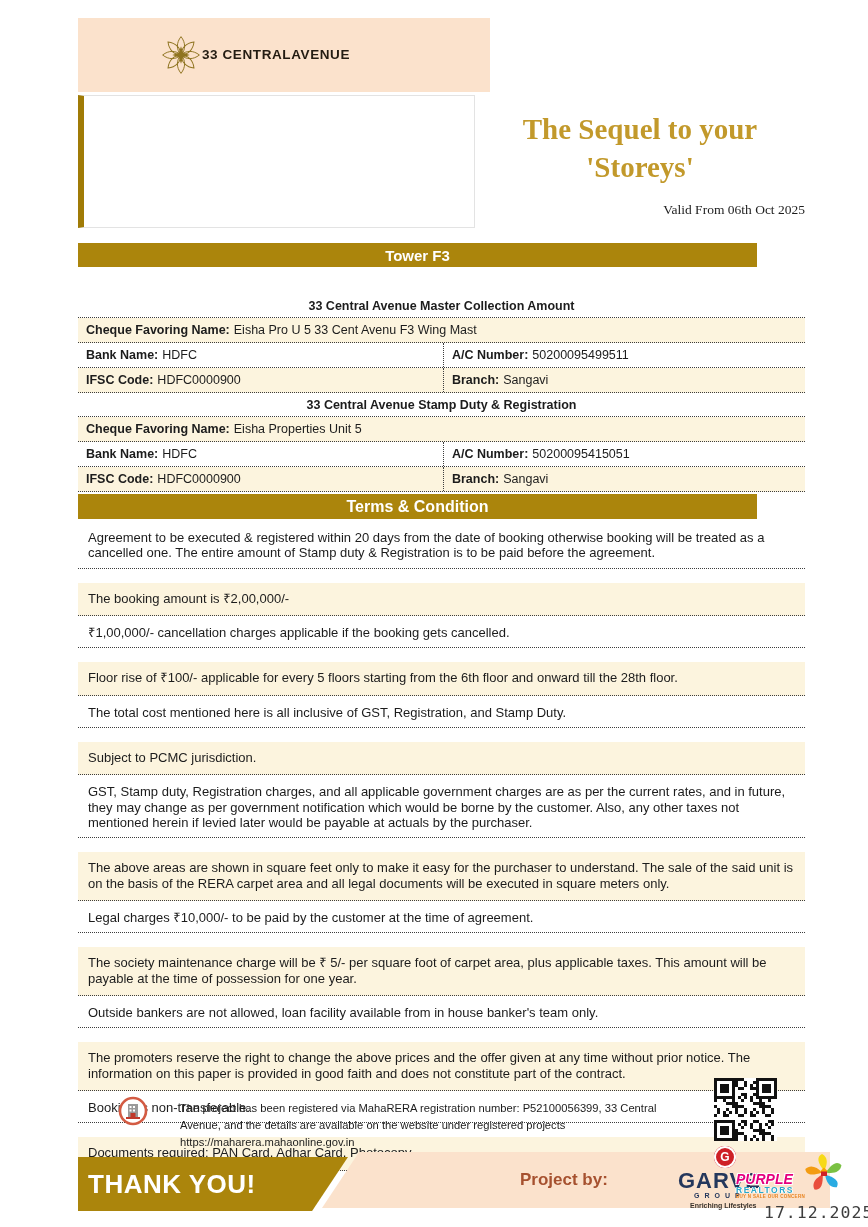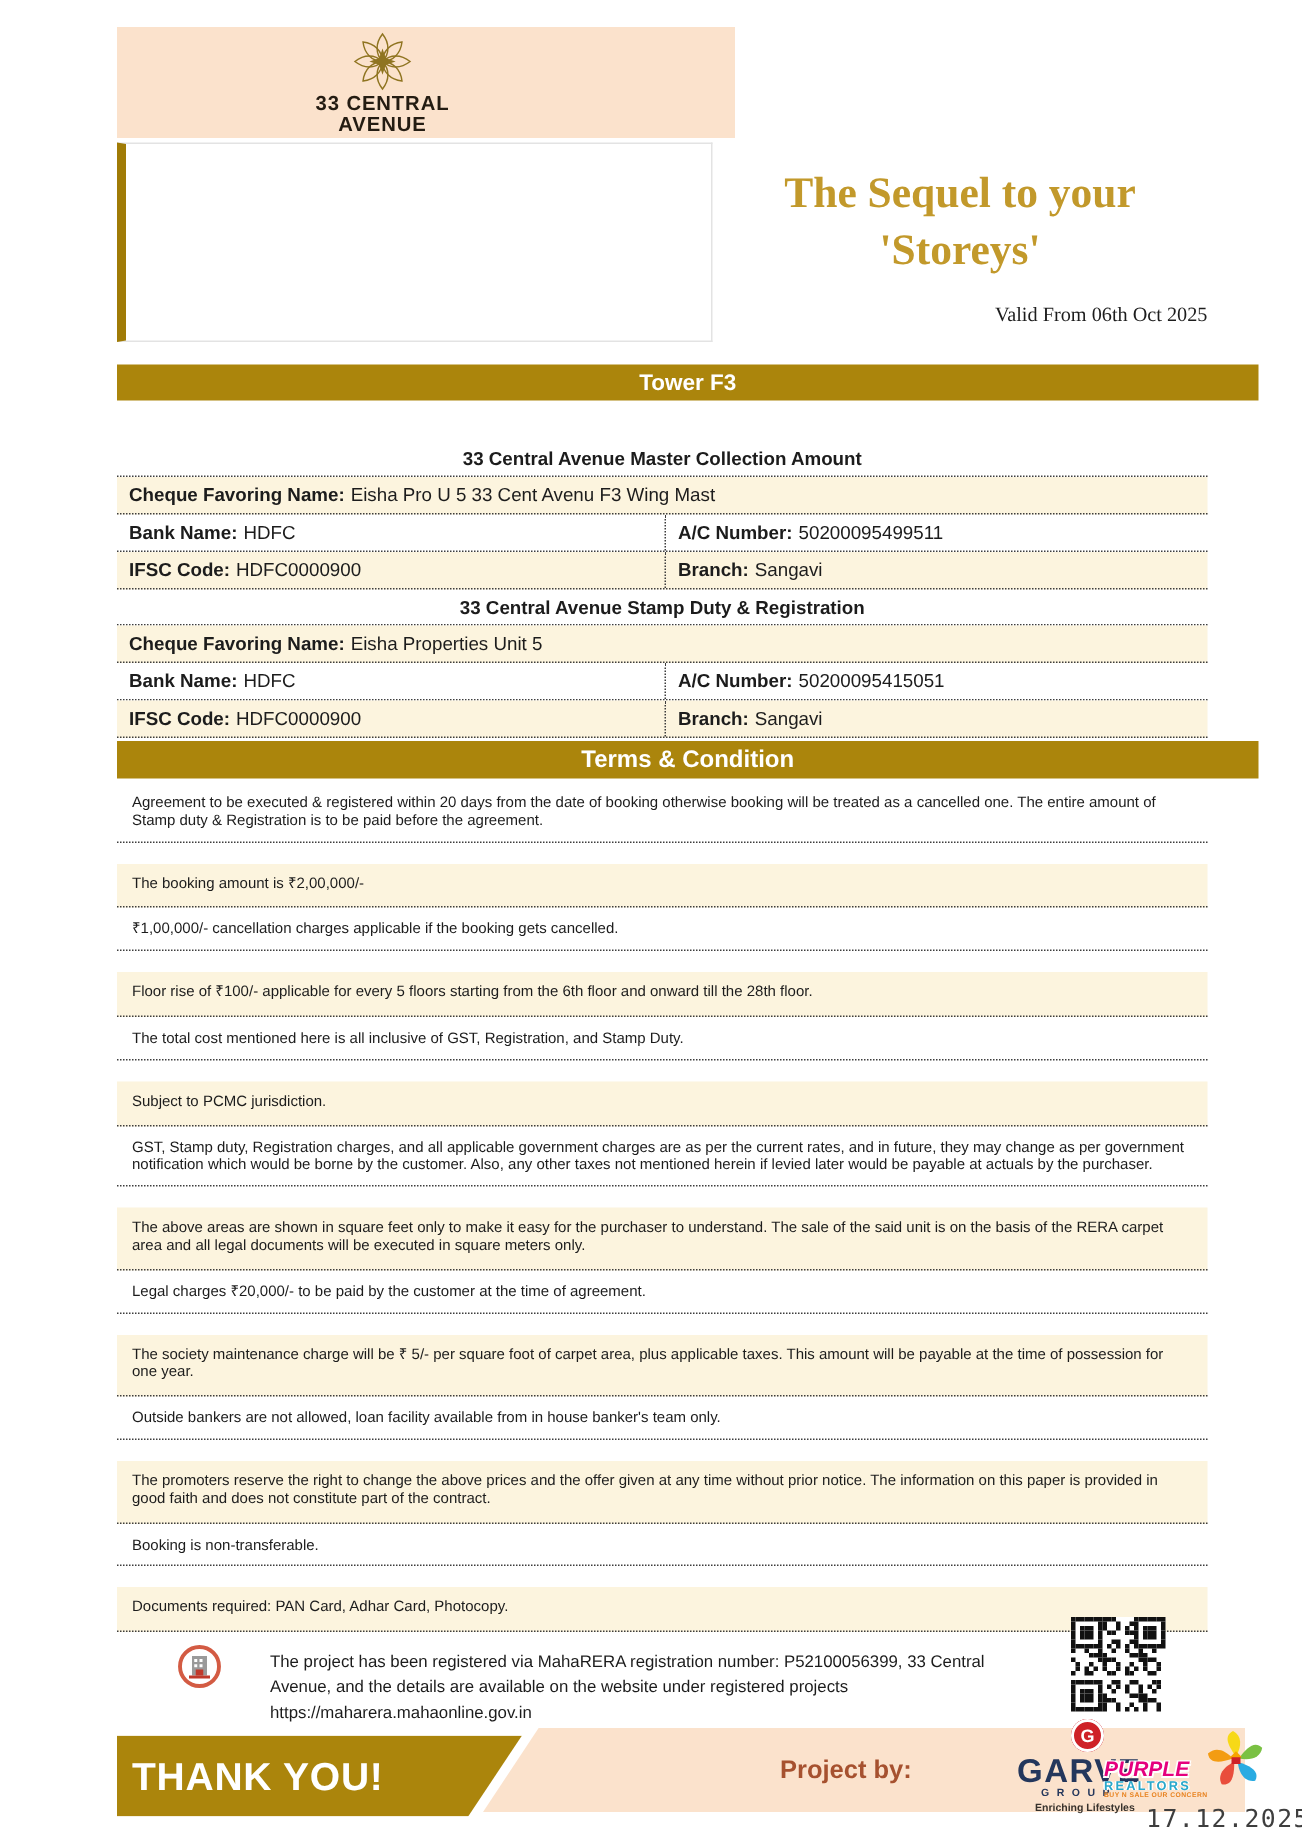--- a/index.html
+++ b/index.html
@@ -2,53 +2,53 @@
 <html><head>
 <meta charset="utf-8">
 <style>
   html,body{margin:0;padding:0;background:#fff;}
   body{font-family:"Liberation Sans",sans-serif;color:#1c1c1c;}
   .page{position:relative;width:868px;height:1227px;background:#fff;overflow:hidden;margin:0 auto;}
 
   
   .header-peach{position:absolute;left:78px;top:18px;width:412px;height:74px;background:#FBE2CC;
     display:flex;align-items:center;justify-content:center;}
-  .brand{display:flex;flex-direction:column;align-items:center;transform:translateX(-29px);}
+  .brand{display:flex;flex-direction:row;align-items:center;transform:translateX(-29px);}
   .brand-title{font-size:13.5px;font-weight:700;color:#241c12;letter-spacing:.6px;line-height:1.05;text-align:center;}
   .cost-banner{position:absolute;left:430px;top:22px;width:375px;height:70px;background:#AB850C;
     clip-path:polygon(0 0,100% 0,100% 100%,11.5% 100%);
     display:flex;align-items:center;justify-content:center;}
   .cost-banner span{color:#fff;font-size:28px;font-weight:800;letter-spacing:.5px;}
   .photo-box{position:absolute;left:78px;top:95px;width:397px;height:133px;background:#fff;
     border:1px solid #e3e3e3;border-left:6px solid #A07B06;box-sizing:border-box;}
   .sequel{position:absolute;left:475px;top:110px;width:330px;text-align:center;
     font-family:"Liberation Serif",serif;font-weight:700;font-size:29px;line-height:1.32;color:#C2992B;}
   .valid-from{position:absolute;left:475px;top:202px;width:330px;text-align:right;
     font-family:"Liberation Serif",serif;font-size:13.5px;color:#1d1d1d;}
 
   
-  .bar{position:absolute;left:78px;width:761px;background:#AB850C;color:#fff;
+  .bar{position:absolute;left:78px;width:679px;background:#AB850C;color:#fff;
     display:flex;align-items:center;justify-content:center;font-weight:700;}
   .bar-tower{top:243px;height:24px;font-size:15px;}
   .bar-bank{top:270px;height:24px;font-size:17px;}
   .bar-terms{top:494px;height:25px;font-size:16px;}
 
   
   .bank-table{position:absolute;left:78px;top:296px;width:727px;font-size:12.5px;}
   .bt-heading{font-weight:700;text-align:center;padding:3px 4px 4px;border-bottom:1.5px dotted #3d3d3d;}
   .brow{border-bottom:1.5px dotted #3d3d3d;line-height:1.2;}
   .brow .cell{padding:5px 8px 4px;box-sizing:border-box;}
   .brow.two{display:flex;}
   .brow.two .cell:first-child{width:50.2%;}
   .brow.two .cell:last-child{flex:1;border-left:1.5px dotted #3d3d3d;}
   .cream{background:#FCF4DE;}
   .lbl{font-weight:700;margin-right:4px;}
 
   
-  .terms{position:absolute;left:78px;top:521px;width:727px;font-size:10px;line-height:1.18;}
+  .terms{position:absolute;left:78px;top:521px;width:727px;font-size:13px;line-height:1.18;}
   .term{border-bottom:1.5px dotted #3d3d3d;box-sizing:border-box;}
   .t-white{padding:9px 10px 7px;}
   .t-cream{background:#FCF4DE;margin-top:14px;padding:8px 10px 9px;}
 
   
   .rera-badge{position:absolute;left:118px;top:1096px;}
   .rera-text{position:absolute;left:180px;top:1100px;width:492px;font-size:11.2px;line-height:1.5;color:#1c1c1c;}
   .qr{position:absolute;left:714px;top:1078px;width:63px;height:63px;background:#fff;
     display:grid;grid-template-columns:repeat(21,3px);grid-template-rows:repeat(21,3px);}
   .qr .qd{background:#111;}
@@ -167,21 +167,21 @@
 
   <div class="terms">
     <div class="term t-white">Agreement to be executed &amp; registered within 20 days from the date of booking otherwise booking will be treated as a cancelled one. The entire amount of Stamp duty &amp; Registration is to be paid before the agreement.</div>
     <div class="term t-cream">The booking amount is ₹2,00,000/-</div>
     <div class="term t-white">₹1,00,000/-  cancellation charges applicable if the booking gets cancelled.</div>
     <div class="term t-cream">Floor rise of ₹100/- applicable for every 5 floors starting from the 6th floor and onward till the 28th floor.</div>
     <div class="term t-white">The total cost mentioned here is all inclusive of GST, Registration, and Stamp Duty.</div>
     <div class="term t-cream">Subject to PCMC jurisdiction.</div>
     <div class="term t-white">GST, Stamp duty, Registration charges, and all applicable government charges are as per the current rates, and in future, they may change as per government notification which would be borne by the customer. Also, any other taxes not mentioned herein if levied later would be payable at actuals by the purchaser.</div>
     <div class="term t-cream">The above areas are shown in square feet only to make it easy for the purchaser to understand. The sale of the said unit is on the basis of the RERA carpet area and all legal documents will be executed in square meters only.</div>
-    <div class="term t-white">Legal charges ₹20,000/- to be paid by the customer at the time of agreement.</div>
+    <div class="term t-white">Legal charges ₹10,000/- to be paid by the customer at the time of agreement.</div>
     <div class="term t-cream">The society maintenance charge will be ₹ 5/- per square foot of carpet area, plus applicable taxes. This amount will be payable at the time of possession for one year.</div>
     <div class="term t-white">Outside bankers are not allowed, loan facility available from in house banker's team only.</div>
     <div class="term t-cream">The promoters reserve the right to change the above prices and the offer given at any time without prior notice. The information on this paper is provided in good faith and does not constitute part of the contract.</div>
     <div class="term t-white">Booking is non-transferable.</div>
     <div class="term t-cream">Documents required: PAN Card, Adhar Card, Photocopy.</div>
   </div>
 
   <div class="rera-badge">
     <svg width="30" height="30" viewBox="0 0 30 30">
       <circle cx="15" cy="15" r="13" fill="#fff" stroke="#D35B43" stroke-width="2.6"></circle>

